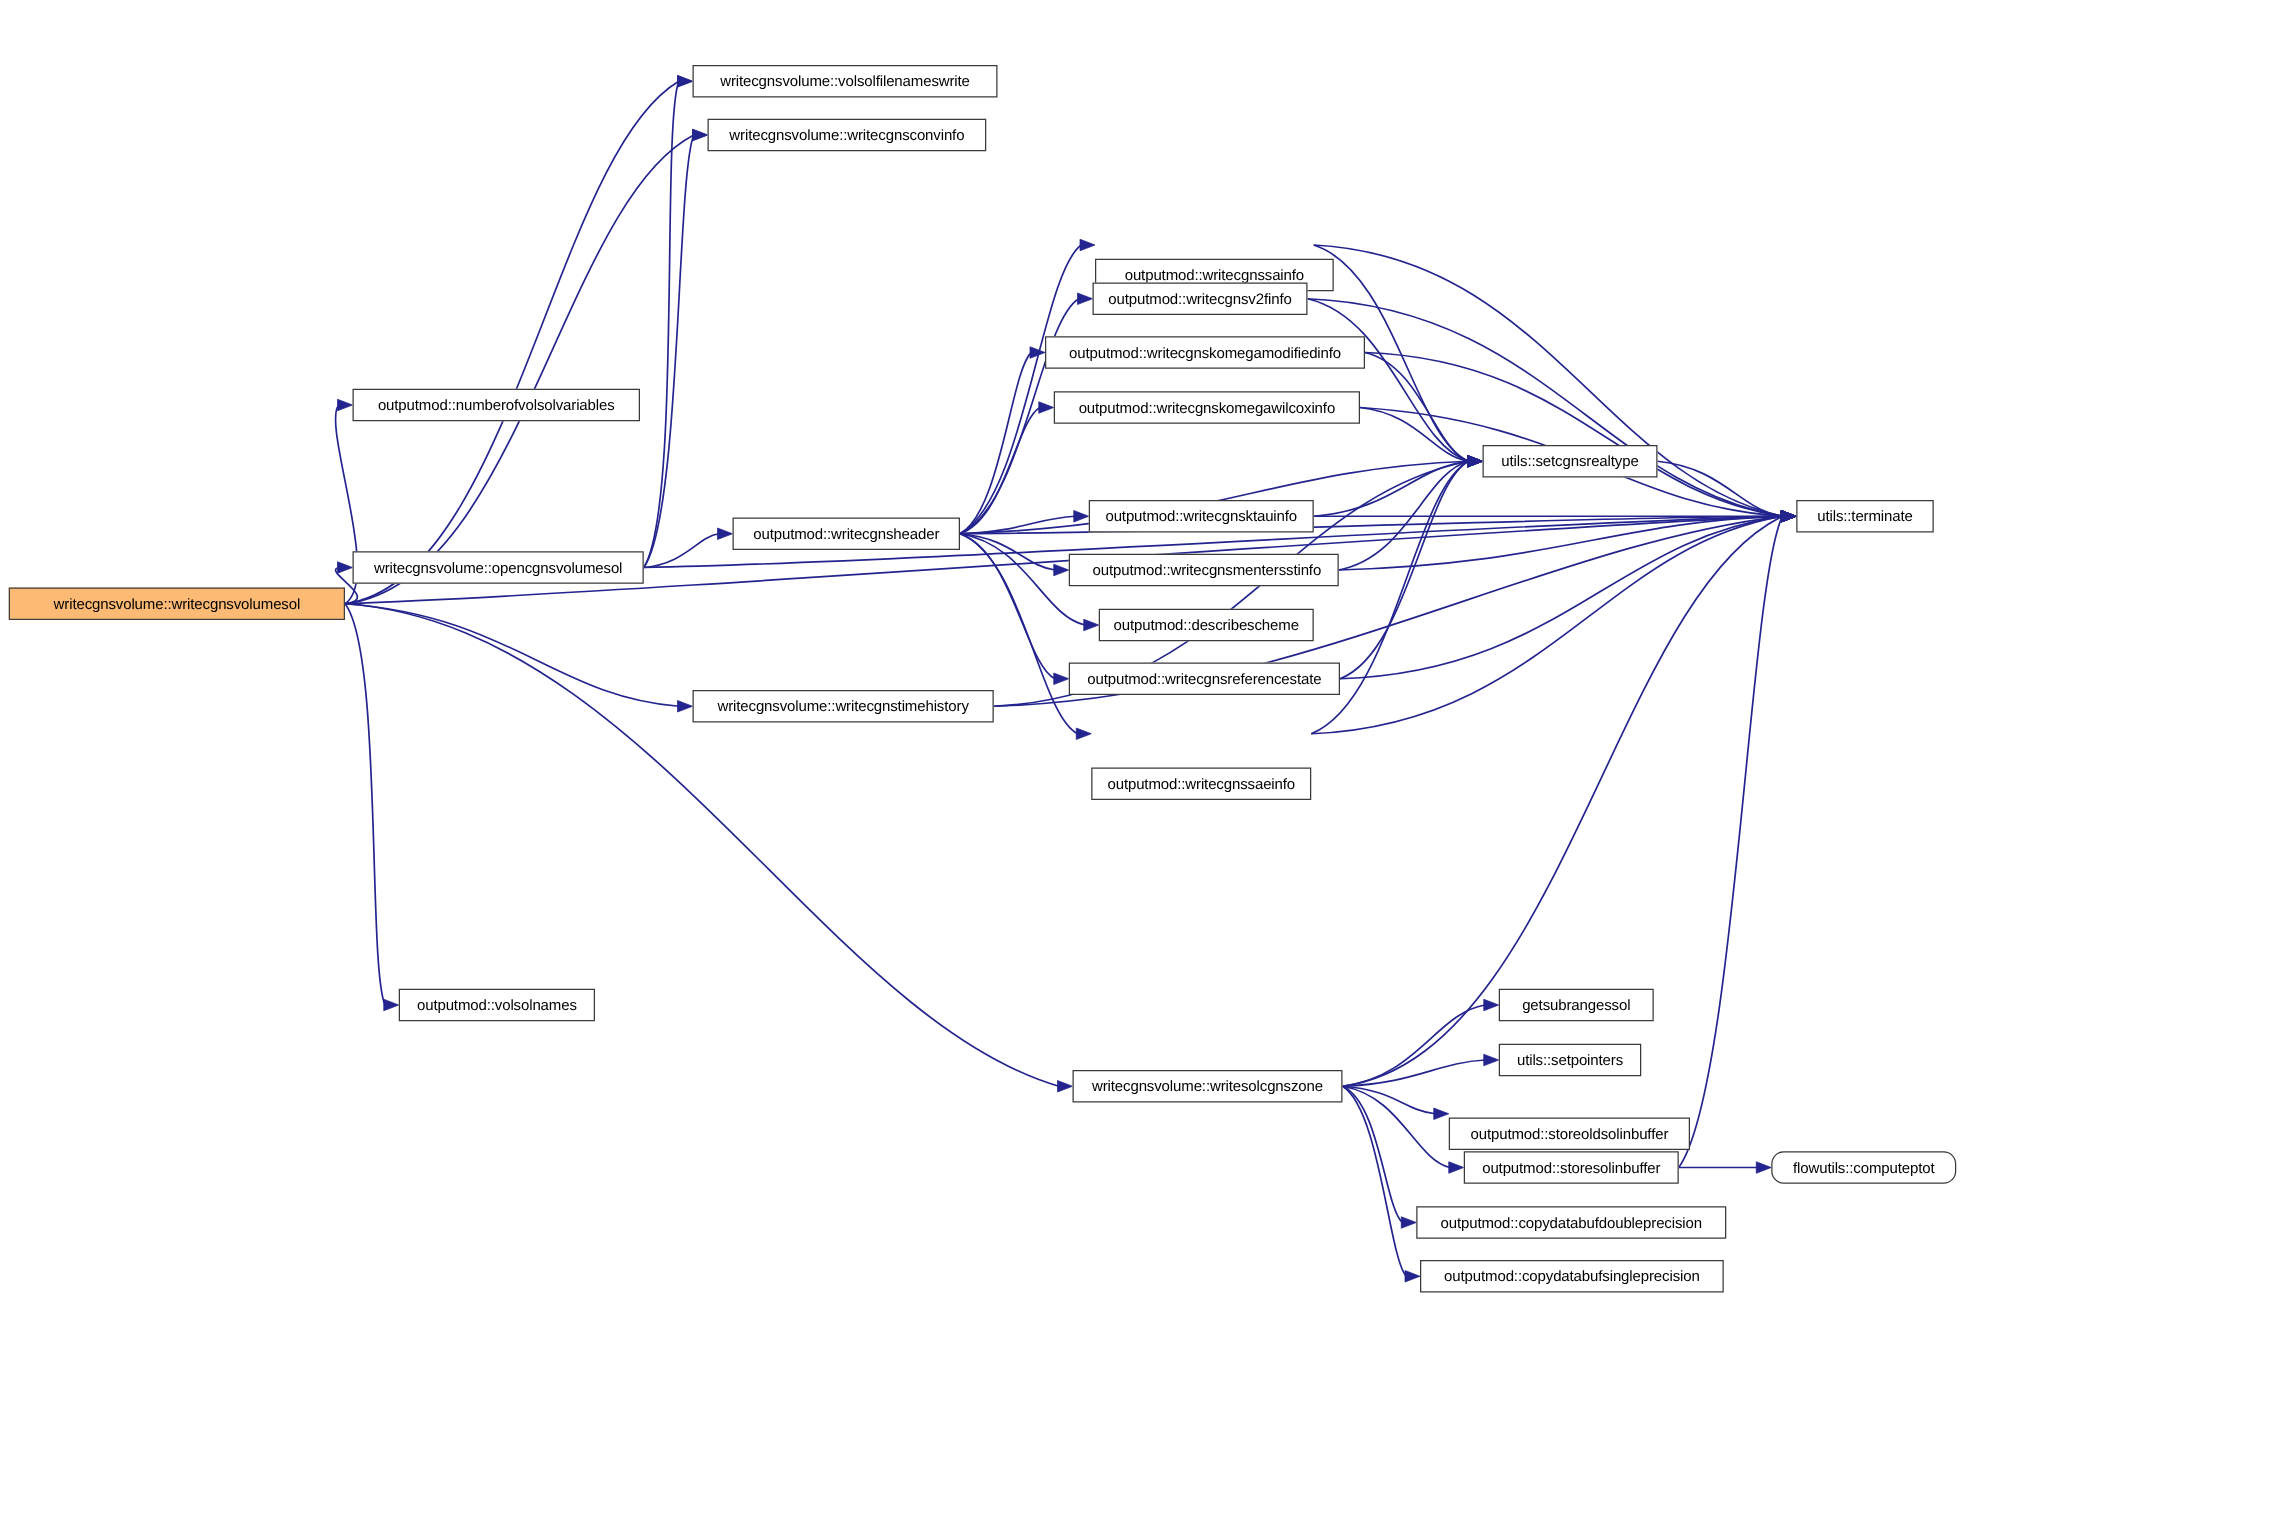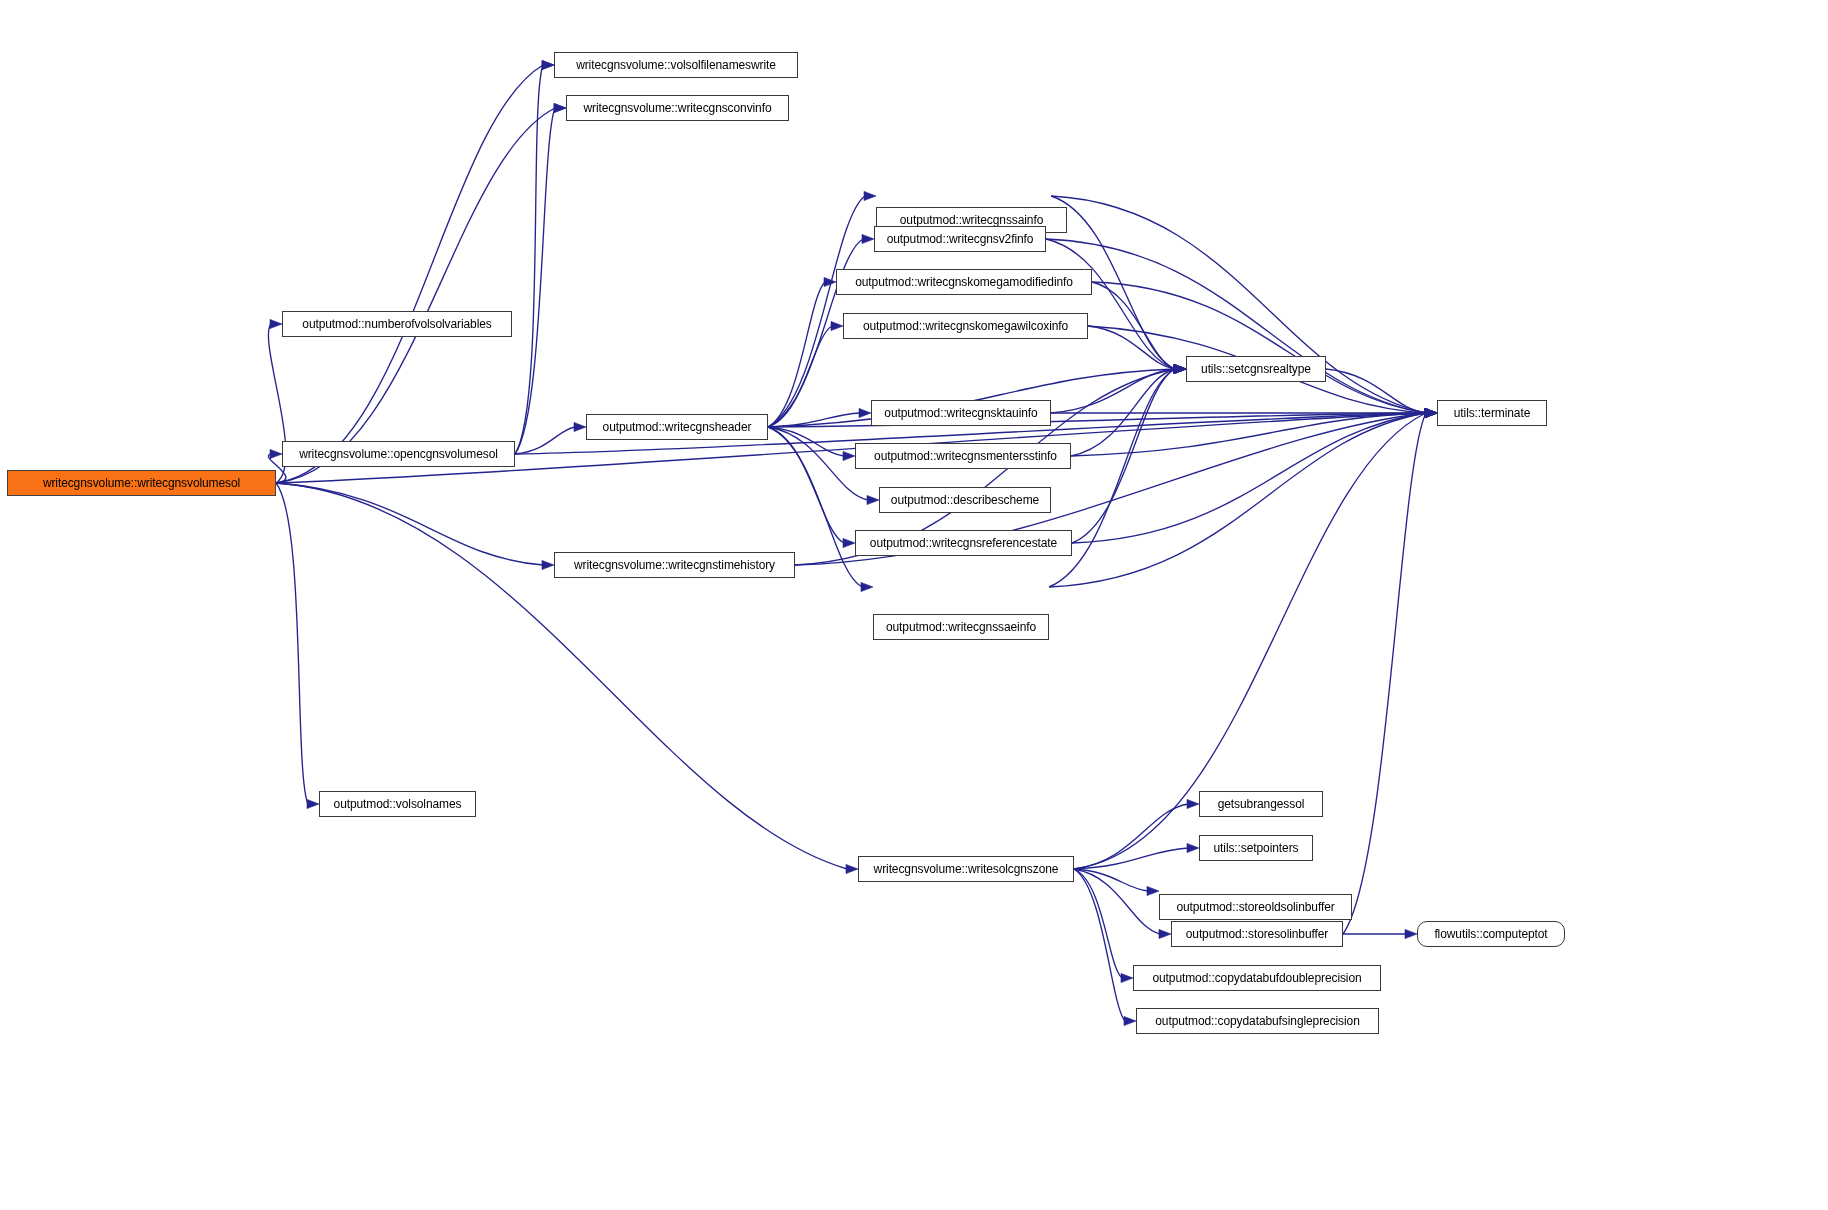--- a/index.html
+++ b/index.html
@@ -48,21 +48,21 @@
     line-height: 1;
     display: flex;
     align-items: center;
     justify-content: center;
     white-space: nowrap;
     letter-spacing: -0.1px;
     padding: 0 7px;
     height: 26px;
   }
   .node.root {
-    background: #f97316;
+    background: #fdba74;
     border: 1px solid #404040;
   }
   .node-label {
     display: inline-block;
     pointer-events: none;
   }
 </style>
 </head>
 <body>
 

